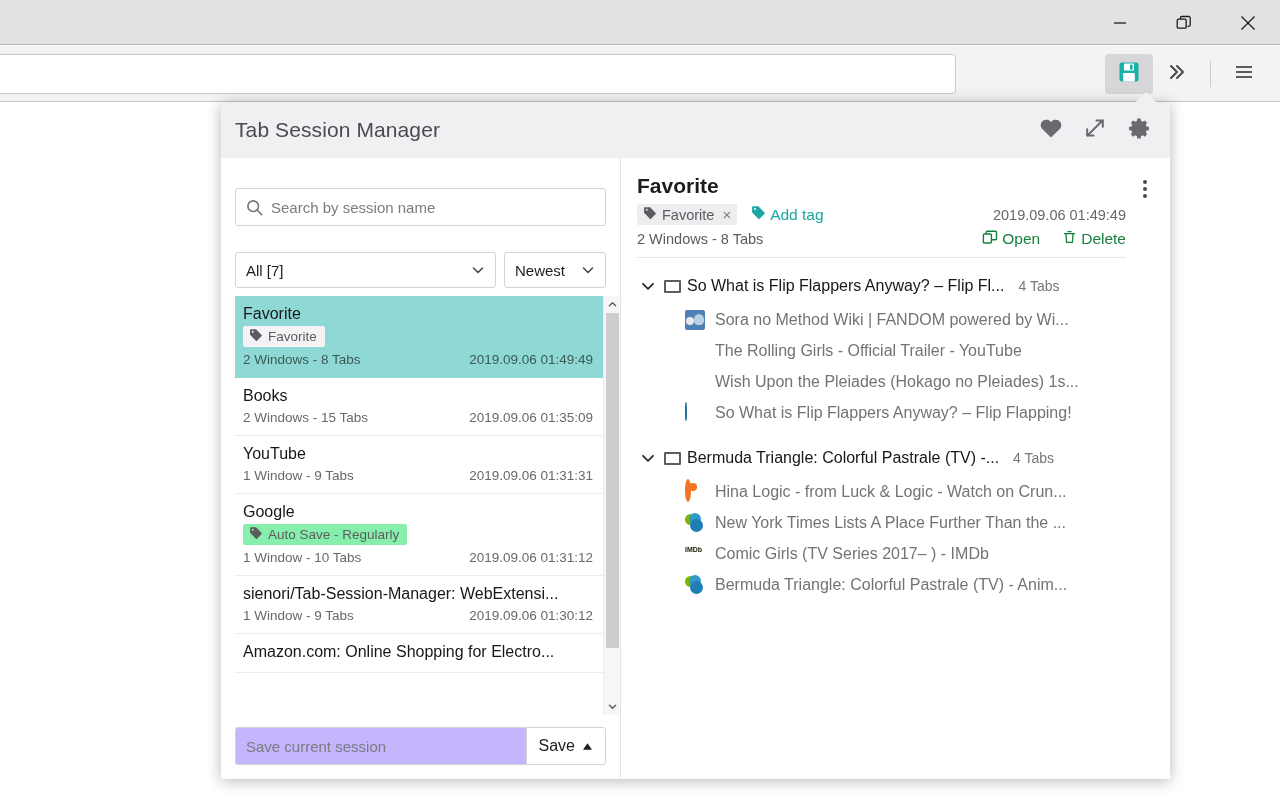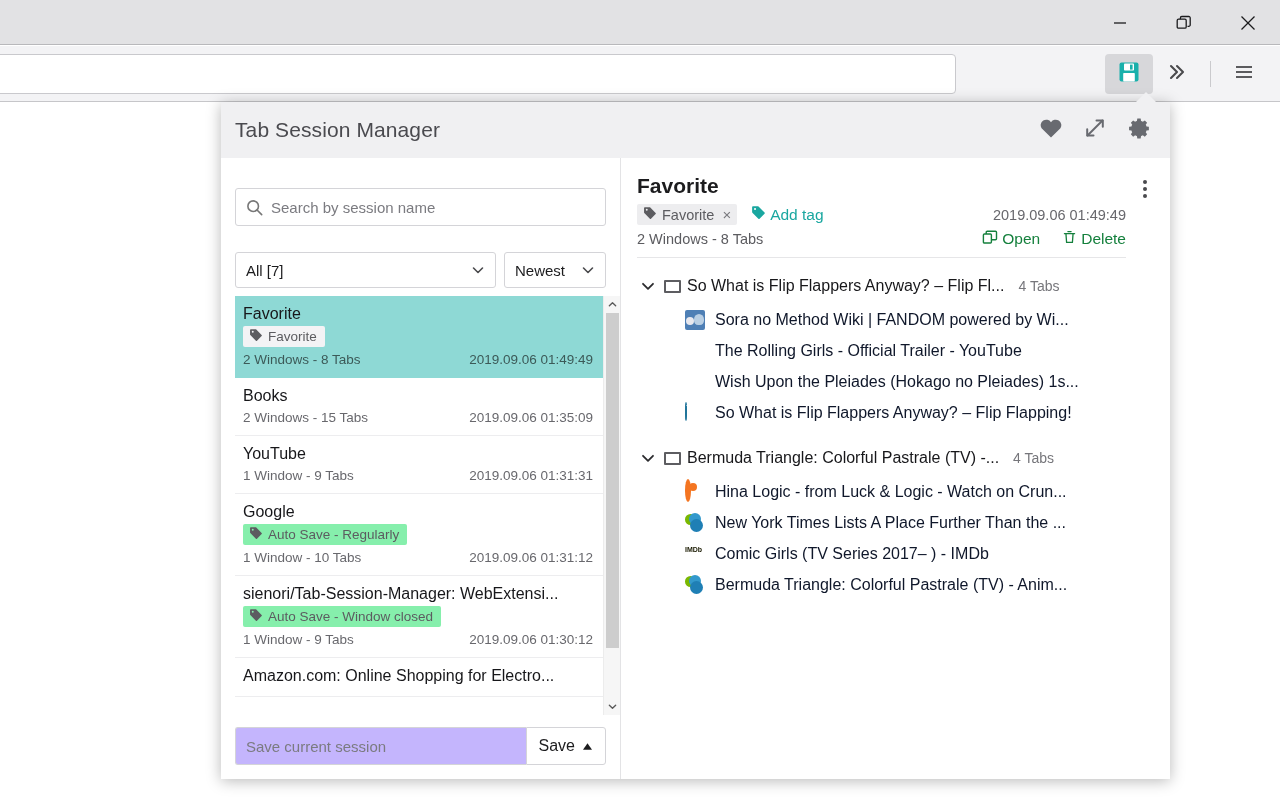--- a/index.html
+++ b/index.html
@@ -198,21 +198,21 @@
   .win-icon .rect { width: 17px; height: 13px; border: 2px solid #5d5d61; border-radius: 1px;
                     background: #fff; }
   .win-title {
     font-size: 16px; color: #17171a; white-space: nowrap; overflow: hidden;
     text-overflow: ellipsis; max-width: 390px; margin-left: 2px;
   }
   .win-tabs { font-size: 14px; color: #76767b; margin-left: 14px; white-space: nowrap; }
   .tab-row { display: flex; align-items: center; height: 31px; padding-left: 48px; }
   .favicon { width: 20px; height: 20px; flex: 0 0 20px; margin-right: 10px; position: relative; }
   .tab-title {
-    font-size: 16px; color: #0f172a; white-space: nowrap; overflow: hidden;
+    font-size: 16px; color: #737373; white-space: nowrap; overflow: hidden;
     text-overflow: ellipsis; max-width: 400px;
   }
   .win-group { margin-bottom: 14px; }
 
   
   .fav-wikia { background: #4e7fb5; border-radius: 2px; overflow: hidden; position: relative; }
   .fav-wikia::before { content:""; position:absolute; left:1px; top:7px; width:8px; height:8px;
                        background:#e8e8ee; border-radius:50%; }
   .fav-wikia::after { content:""; position:absolute; left:9px; top:4px; width:10px; height:11px;
                       background:#b9cfe4; border-radius:50% 50% 40% 40%; }
@@ -403,26 +403,21 @@
               </div>
               <div class="sess"><div class="sess-name">Google</div><div class="sess-tag">
                   <span><svg width="14" height="14" viewBox="0 0 16 16">
                       <path fill="currentColor" d="M7.4 1.3H2.1a.9.9 0 0 0-.9.9v5.3c0 .24.1.47.27.64l6.4 6.4a.9.9 0 0 0 1.27 0l5.3-5.3a.9.9 0 0 0 0-1.27l-6.4-6.4a.9.9 0 0 0-.64-.27Zm-3.1 4a1.1 1.1 0 1 1 0-2.2 1.1 1.1 0 0 1 0 2.2Z"></path>
                     </svg></span>
                   <span>Auto Save - Regularly</span>
                 </div><div class="sess-meta">
                   <span class="sess-count">1 Window - 10 Tabs</span>
                   <span class="sess-date">2019.09.06 01:31:12</span>
                 </div></div>
-              <div class="sess"><div class="sess-name">sienori/Tab-Session-Manager: WebExtensi...</div><div class="sess-tag">
-                  <span><svg width="14" height="14" viewBox="0 0 16 16">
-                      <path fill="currentColor" d="M7.4 1.3H2.1a.9.9 0 0 0-.9.9v5.3c0 .24.1.47.27.64l6.4 6.4a.9.9 0 0 0 1.27 0l5.3-5.3a.9.9 0 0 0 0-1.27l-6.4-6.4a.9.9 0 0 0-.64-.27Zm-3.1 4a1.1 1.1 0 1 1 0-2.2 1.1 1.1 0 0 1 0 2.2Z"></path>
-                    </svg></span>
-                  <span>Auto Save - Window closed</span>
-                </div><div class="sess-meta">
+              <div class="sess"><div class="sess-name">sienori/Tab-Session-Manager: WebExtensi...</div><div class="sess-meta">
                   <span class="sess-count">1 Window - 9 Tabs</span>
                   <span class="sess-date">2019.09.06 01:30:12</span>
                 </div></div>
               <div class="sess">
                 <div class="sess-name">Amazon.com: Online Shopping for Electro...</div>
               </div>
             </div>
           <div class="scrollbar">
             <div class="sb-arrow up">
               <svg width="9" height="9" viewBox="0 0 10 10">

